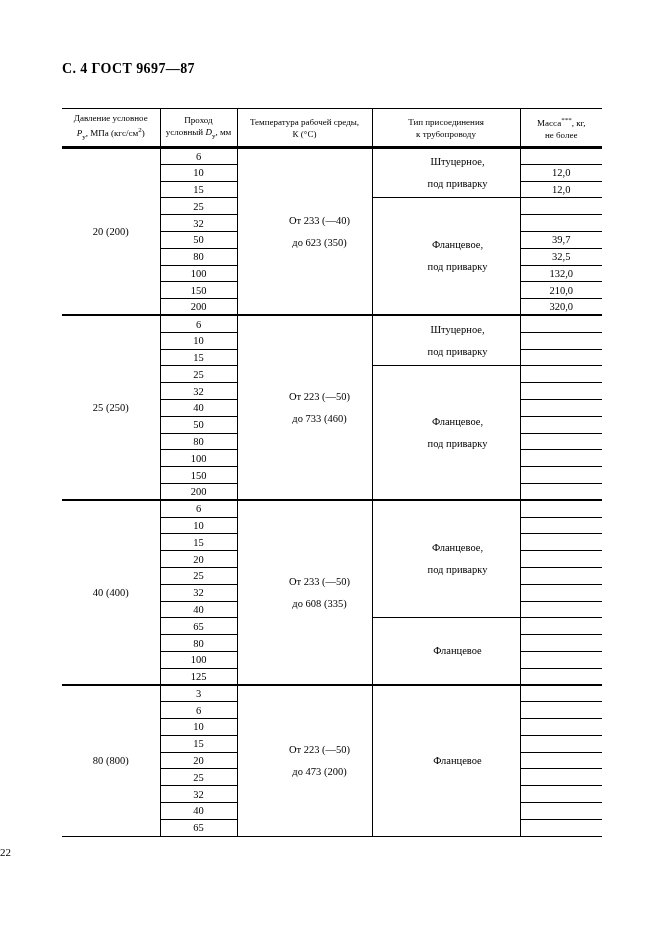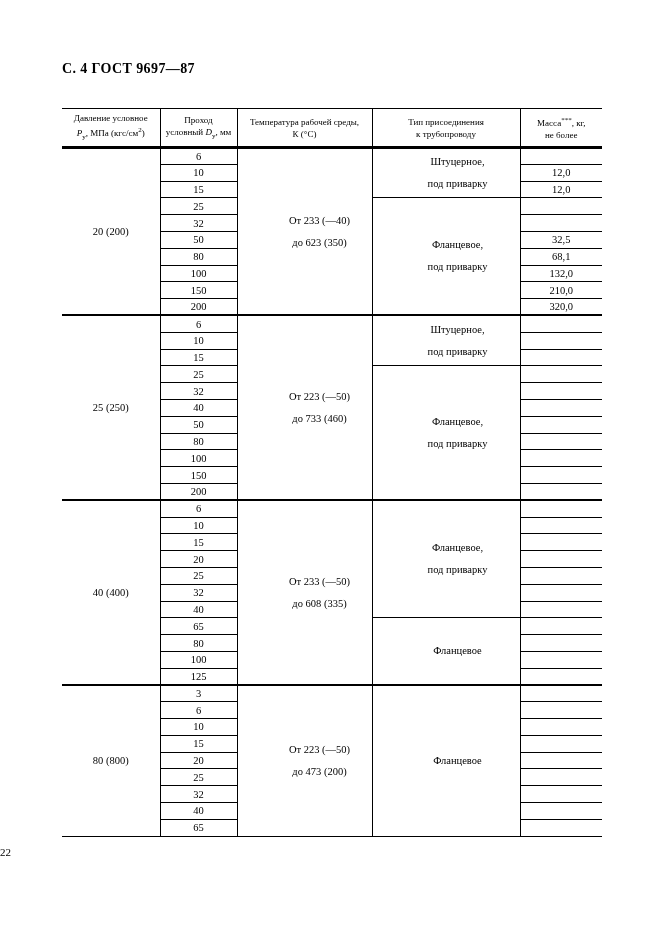--- a/index.html
+++ b/index.html
@@ -154,25 +154,25 @@
           <td class="cell-conn subsection-start" rowspan="7">Фланцевое,
 под приварку</td>
           <td class="cell-mass col-last subsection-start"></td>
         </tr>
         <tr>
           <td class="cell-dy">32</td>
           <td class="cell-mass col-last"></td>
         </tr>
         <tr>
           <td class="cell-dy">50</td>
+          <td class="cell-mass col-last">39,7</td>
+        </tr>
+        <tr>
+          <td class="cell-dy">80</td>
           <td class="cell-mass col-last">32,5</td>
-        </tr>
-        <tr>
-          <td class="cell-dy">80</td>
-          <td class="cell-mass col-last">68,1</td>
         </tr>
         <tr>
           <td class="cell-dy">100</td>
           <td class="cell-mass col-last">132,0</td>
         </tr>
         <tr>
           <td class="cell-dy">150</td>
           <td class="cell-mass col-last">210,0</td>
         </tr>
         <tr>

